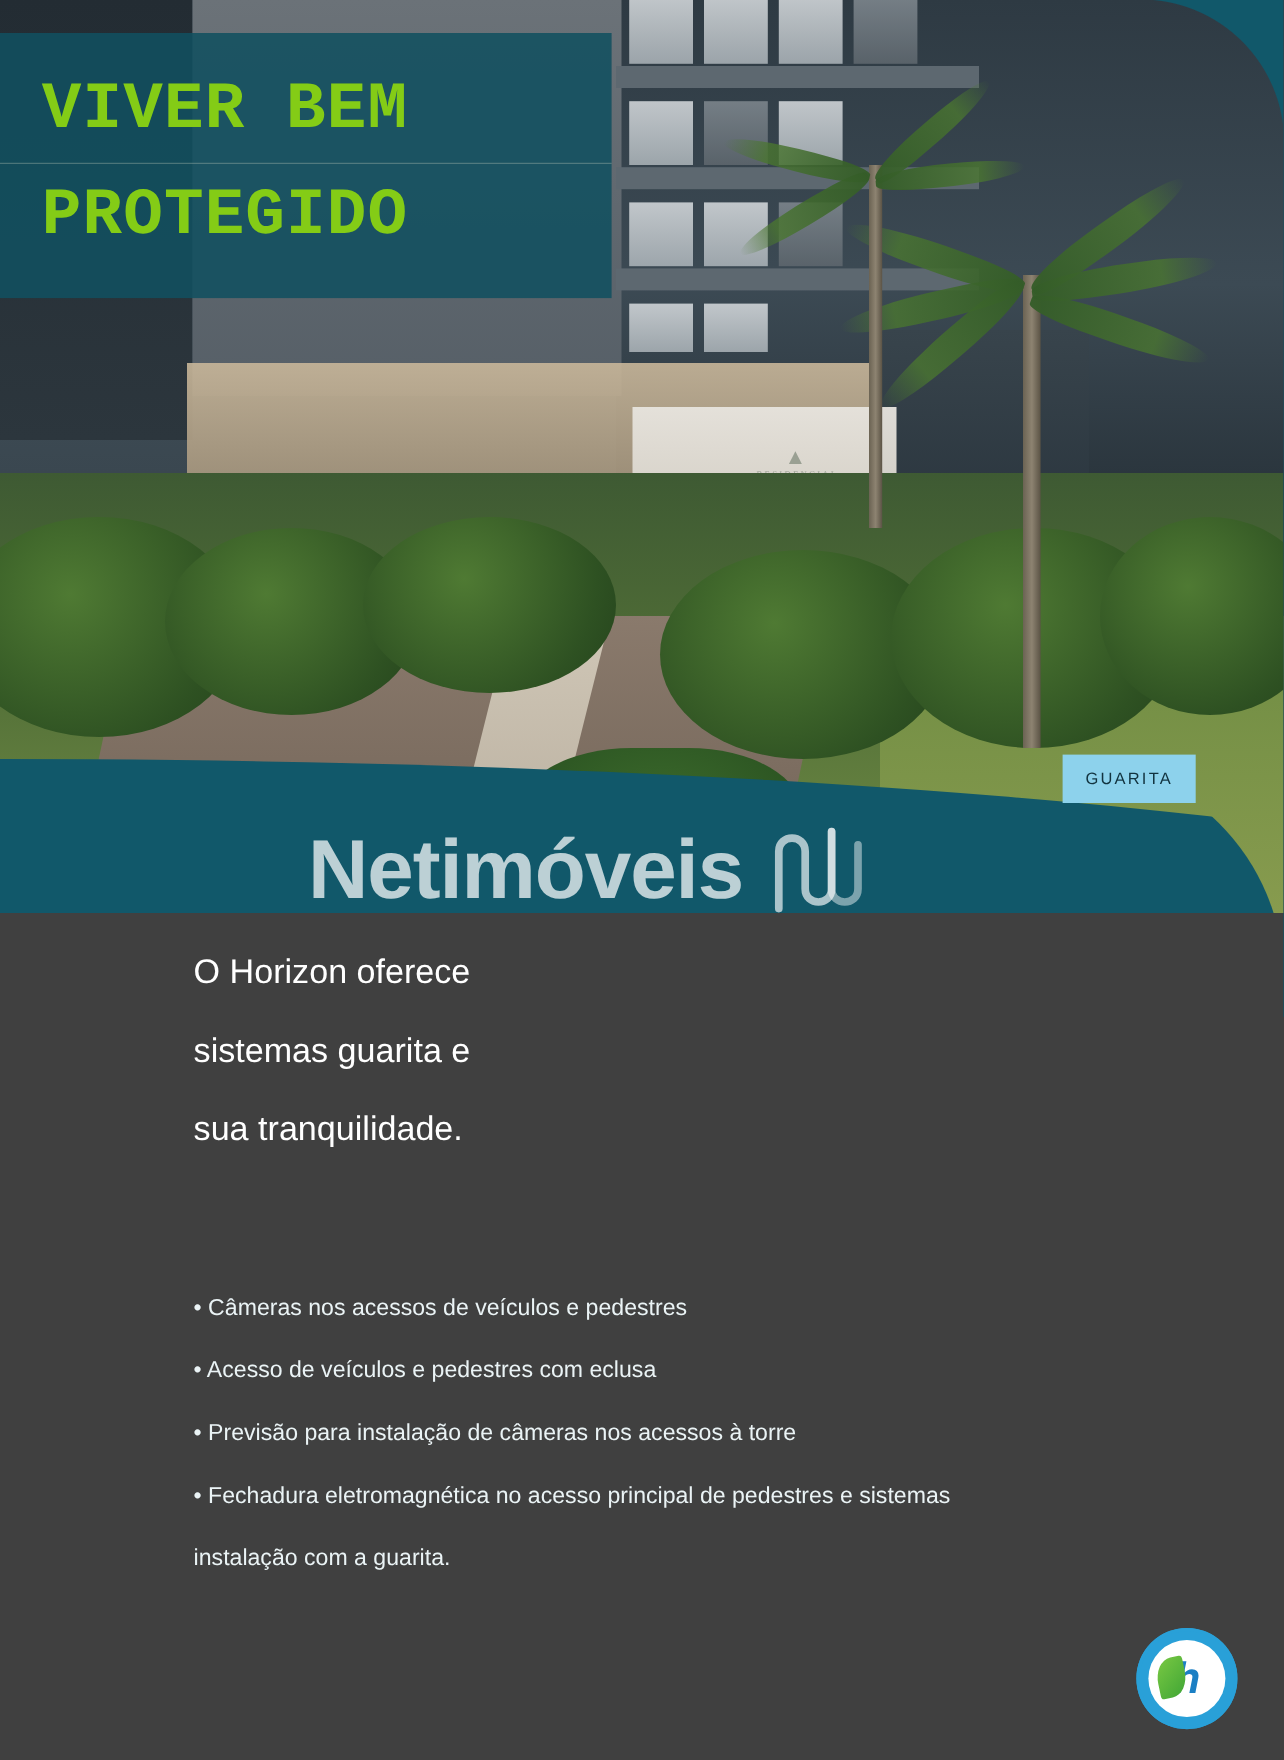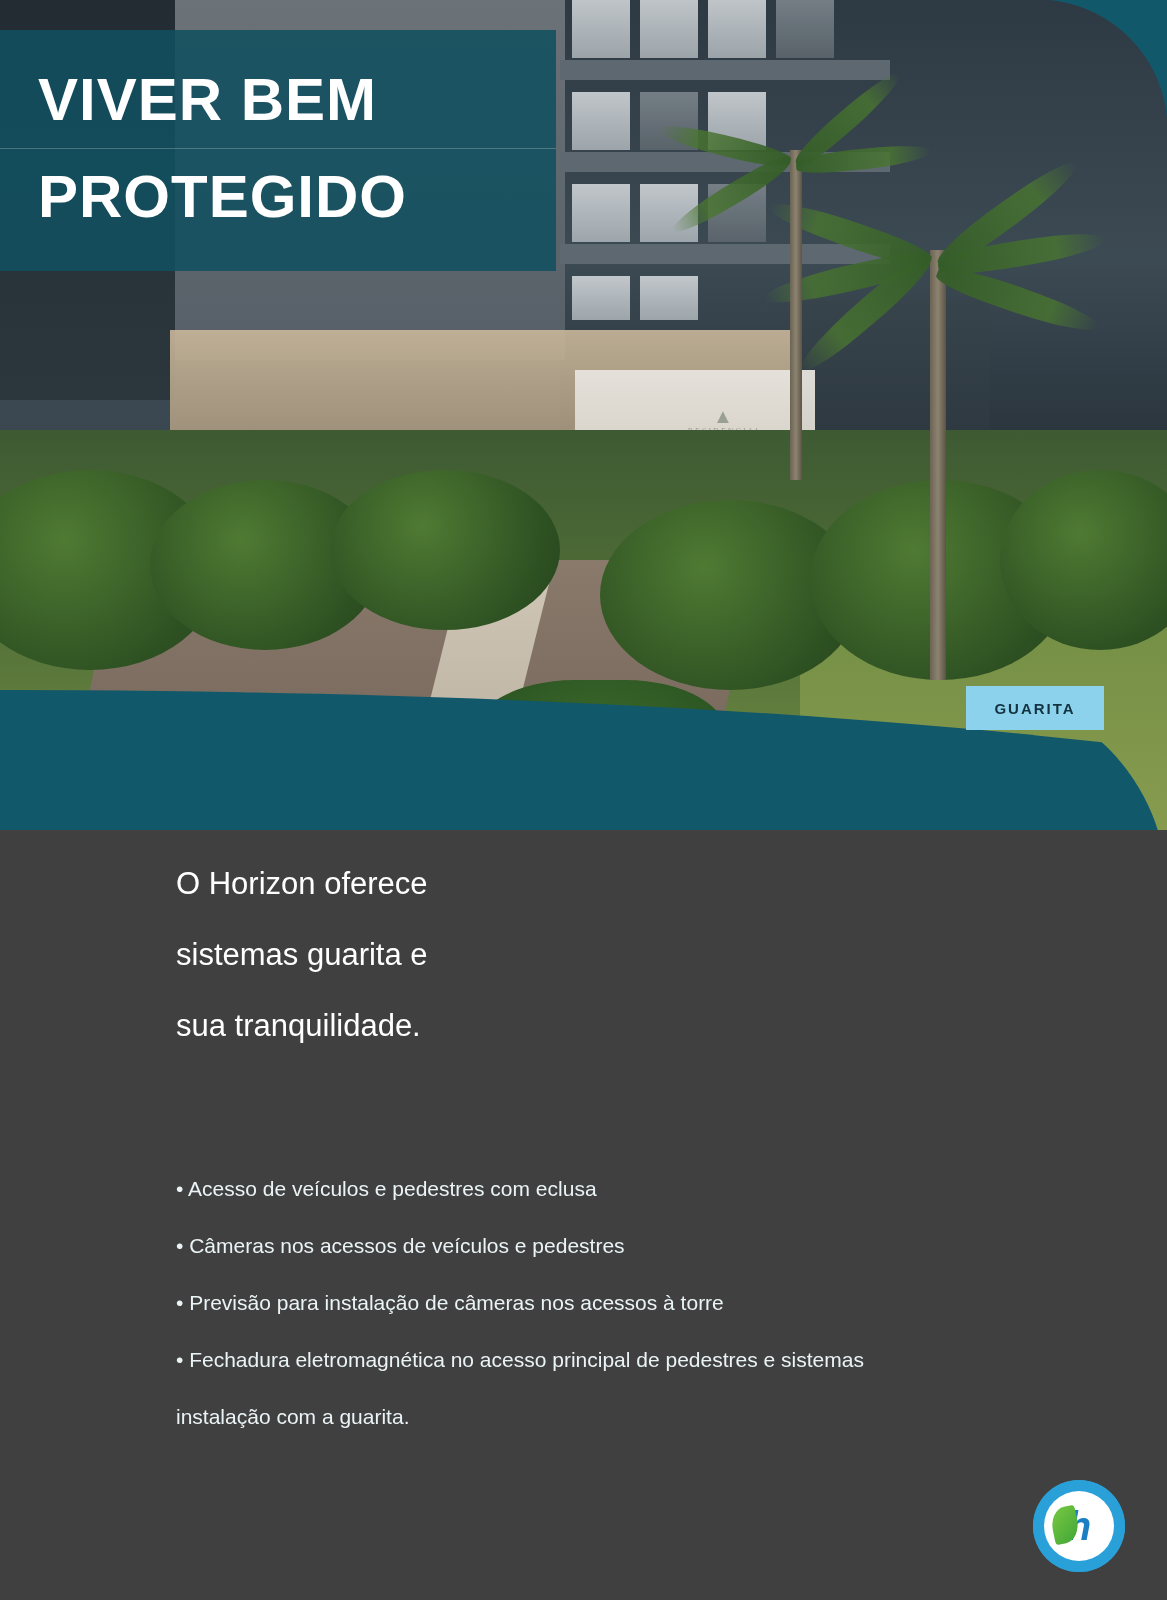--- a/index.html
+++ b/index.html
@@ -195,40 +195,41 @@
 
   
   .headline {
     position: absolute;
     left: 0; top: 30px;
     width: 556px;
     background: rgba(17, 80, 96, 0.88);
     padding: 22px 0 26px 0;
   }
   .headline .line {
-    color: #ffffff;
+    color: #84cc16;
     font-size: 60px;
     line-height: 96px;
     font-weight: bold;
     letter-spacing: 1px;
     padding-left: 38px;
     border-bottom: 1px solid rgba(243,239,217,.25);
     white-space: nowrap;
+    font-family: Liberation Mono, monospace;
   }
   .headline .line:last-child { border-bottom: none; }
 
   
   .guarita {
     position: absolute;
     left: 966px; top: 686px;
-    width: 138px; height: 44px;
+    width: 121px; height: 44px;
     background: #8dd2ec;
     color: #12333f;
     font-size: 15px;
-    font-weight: bold;
+    font-weight: normal;
     letter-spacing: 2px;
     display: flex;
     align-items: center;
     justify-content: center;
   }
 
   
   .watermark {
     position: absolute;
     left: 280px; top: 748px;
@@ -390,32 +391,41 @@
     <div class="curve-mask"></div>
   </div>
 
   <div class="headline">
     <div class="line">VIVER BEM</div>
     <div class="line">PROTEGIDO</div>
   </div>
 
   <div class="guarita">GUARITA</div>
 
+  <div class="watermark">
+    <div class="wm-text">Netimóveis</div>
+    <div class="wm-mark">
+      <svg width="92" height="86" viewBox="0 0 92 86" fill="none">
+        <path d="M14 78 V26 C14 10 38 10 38 26 V60 C38 76 62 76 62 60 V8" stroke="rgba(255,255,255,0.65)" stroke-width="7" fill="none" stroke-linecap="round"></path>
+        <path d="M62 8 V60 C62 76 86 76 86 60 V20" stroke="rgba(255,255,255,0.45)" stroke-width="7" fill="none" stroke-linecap="round"></path>
+      </svg>
+    </div>
+  </div>
 
   <div class="body-wrap">
 
     <div class="intro">
       <div>O Horizon oferece</div>
       <div>sistemas guarita e</div>
       <div>sua tranquilidade.</div>
     </div>
 
     <div class="bullets">
+      <div class="b">• Câmeras nos acessos de veículos e pedestres</div>
       <div class="b">• Acesso de veículos e pedestres com eclusa</div>
-      <div class="b">• Câmeras nos acessos de veículos e pedestres</div>
       <div class="b">• Previsão para instalação de câmeras nos acessos à torre</div>
       <div class="b">• Fechadura eletromagnética no acesso principal de pedestres e sistemas</div>
       <div class="b">instalação com a guarita.</div>
     </div>
 
     <div class="corner-logo">
       <div class="inner">
         <div class="leaf"></div>
         <div class="h">h</div>
       </div>

